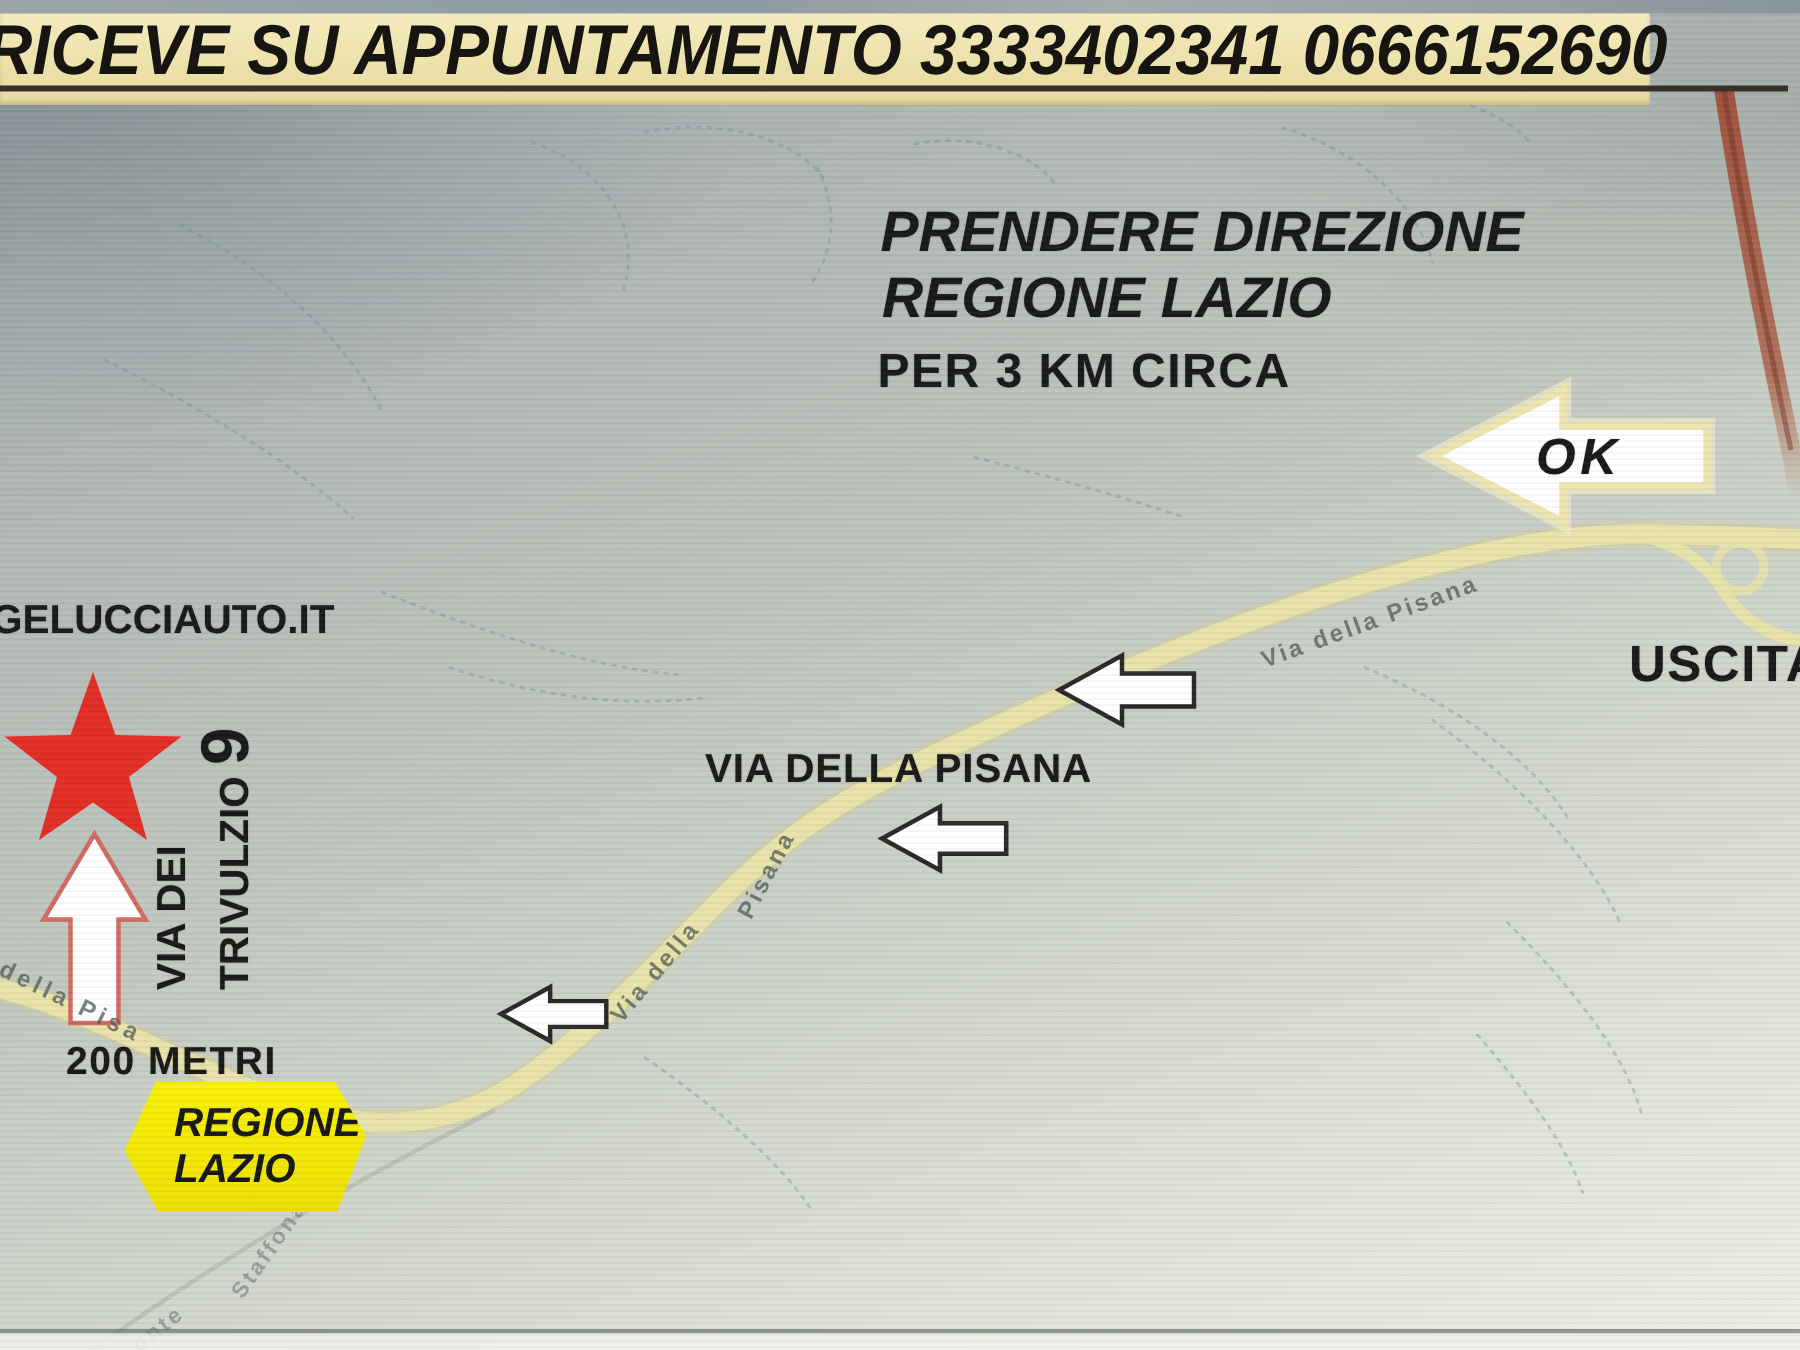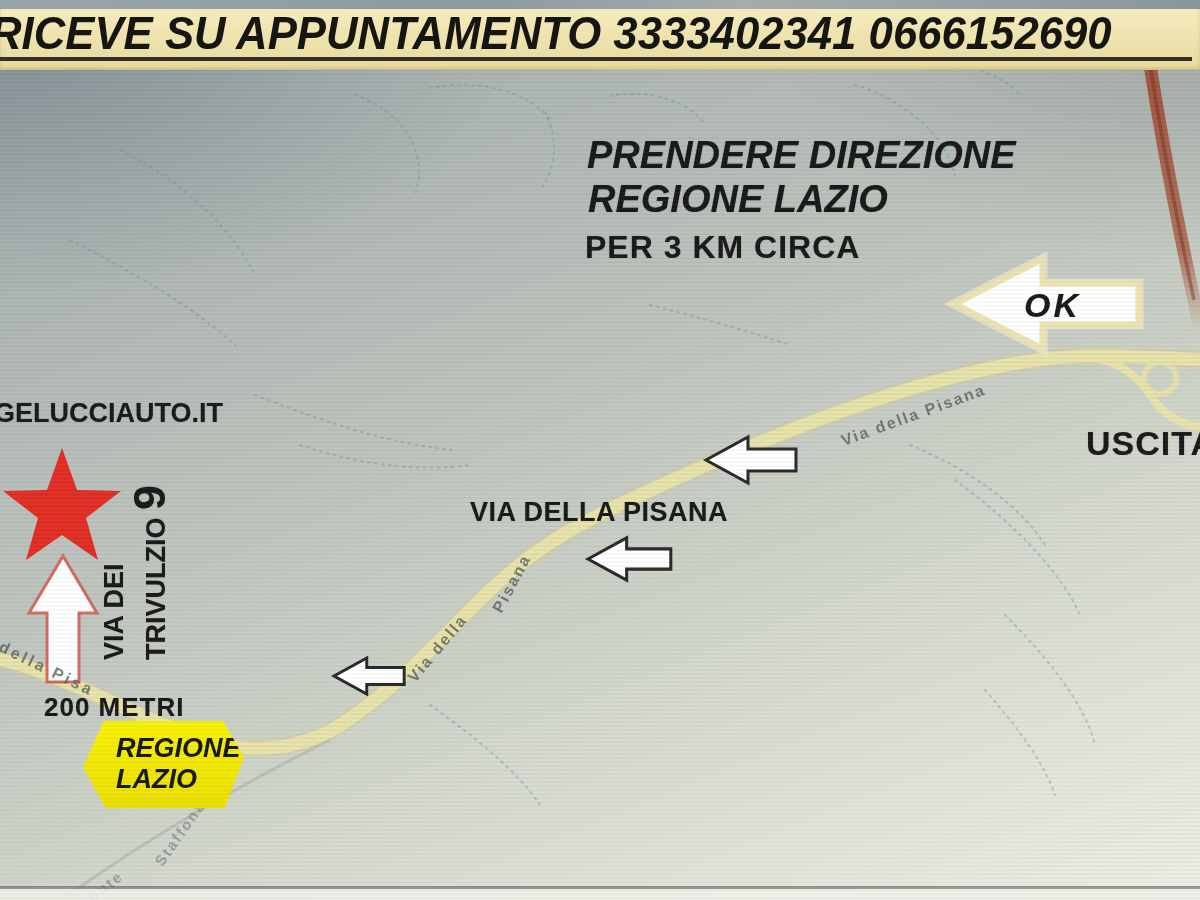--- a/index.html
+++ b/index.html
@@ -30,21 +30,21 @@
     position:absolute;font-weight:bold;color:rgba(82,92,89,.78);white-space:nowrap;z-index:3;
     font-size:16px;letter-spacing:2px;
   }
   .faint{color:rgba(120,128,122,.65);}
   
   .top-strip{
     position:absolute;left:0;top:0;width:1200px;height:9px;z-index:7;
     background:linear-gradient(90deg,#9aa5ab,#8d99a3 40%,#a4acac 62%,#8a969e);
   }
   .banner{
-    position:absolute;left:0;top:9px;width:1200px;height:61px;z-index:7;
+    position:absolute;left:0;top:9px;width:1100px;height:61px;z-index:7;
     background:linear-gradient(#f4eabd,#e7da9d);
     box-shadow:inset 0 -2px 3px rgba(120,100,50,.25);
   }
   .banner-text{
     position:absolute;left:-10px;top:-2px;white-space:nowrap;
     font-size:47px;line-height:52px;font-weight:bold;font-style:italic;color:#171511;
     transform:scaleX(.93);transform-origin:left center;letter-spacing:0px;
   }
   .banner-underline{
     position:absolute;left:0;top:48px;width:1192px;height:4px;background:#35312a;

